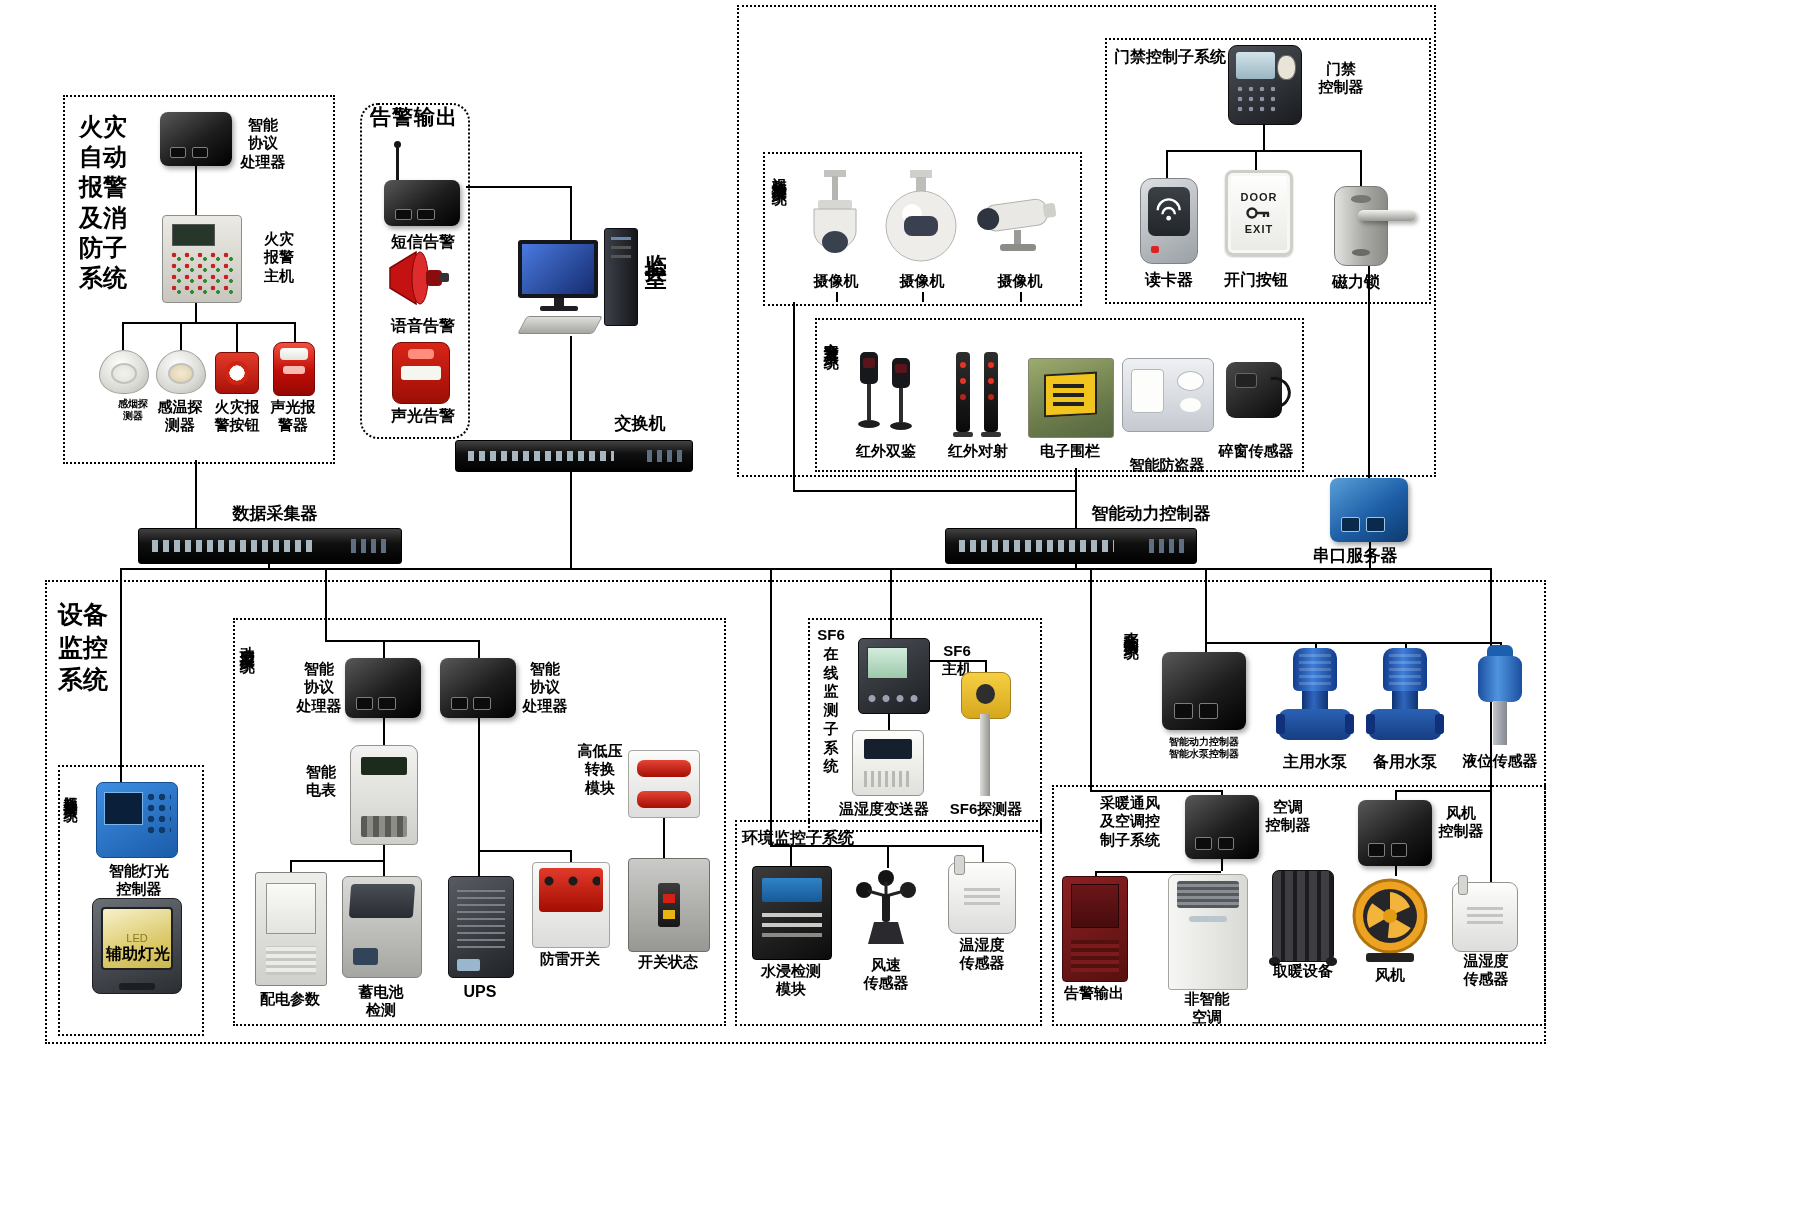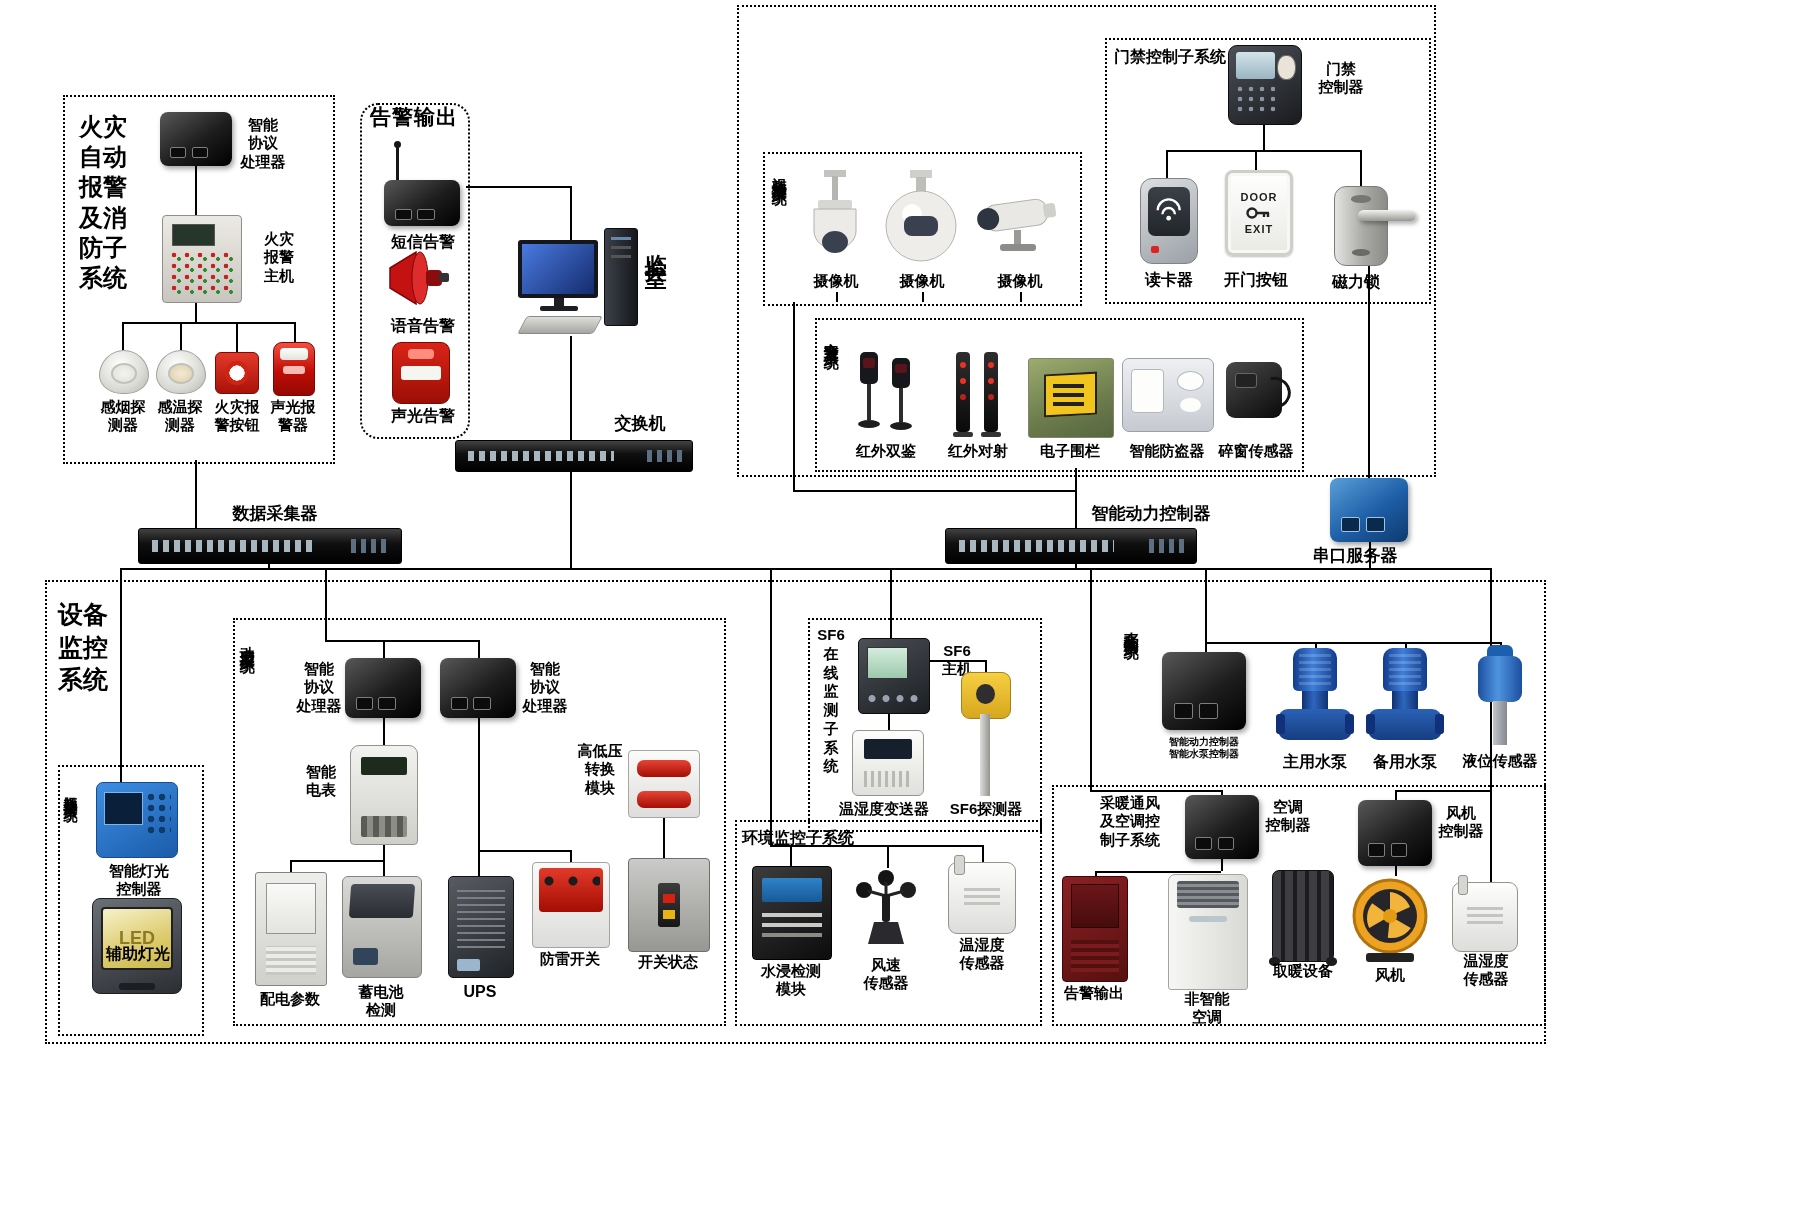--- a/index.html
+++ b/index.html
@@ -58,21 +58,21 @@
 .kit{background:linear-gradient(#eef0f3,#c6cad0);border:1px solid #9aa0a6;border-radius:7px}
 .kit::before{content:"";position:absolute;left:9%;top:14%;width:34%;height:58%;background:#fdfdfb;border:1px solid #b4b8bd;border-radius:4px}
 .kit::after{content:"";position:absolute;right:10%;top:16%;width:28%;height:26%;background:#fdfdfb;border-radius:50%;border:1px solid #b4b8bd;box-shadow:0 24px 0 -3px #fdfdfb}
 .winsensor{background:linear-gradient(145deg,#4a4a4a,#0a0a0a);border-radius:9px}
 .winsensor::before{content:"";position:absolute;left:16%;top:20%;width:36%;height:22%;background:#222;border:1px solid #666;border-radius:3px}
 .winsensor::after{content:"";position:absolute;right:-16%;top:26%;width:46%;height:44%;border:3px solid #141414;border-radius:50%;border-left-color:transparent;border-bottom-color:transparent;transform:rotate(30deg)}
 .bluectrl{background:linear-gradient(150deg,#3f8ee2,#1a5caa);border-radius:7px;border:1px solid #134d90}
 .bluectrl::before{content:"";position:absolute;left:9%;top:12%;width:46%;height:42%;background:#091f3a;border:1px solid #79b6ee}
 .bluectrl::after{content:"";position:absolute;right:7%;top:14%;width:30%;height:58%;background-image:radial-gradient(circle at 4px 4px,#0d3a68 3px,transparent 3.6px);background-size:11px 11px}
 .flood{background:linear-gradient(160deg,#6b7077,#2b2e33);border-radius:8px;border:1px solid #1c1e21}
-.floodface{position:absolute;left:9%;top:8%;right:9%;bottom:24%;background:linear-gradient(160deg,#f7f1ca,#dcca6c 60%,#c9b84e);display:flex;align-items:center;justify-content:center;font-weight:bold;color:#8a7a20;font-size:18px;border:2px solid #1e2023;border-radius:4px}
+.floodface{position:absolute;left:9%;top:8%;right:9%;bottom:24%;background:linear-gradient(160deg,#f7f1ca,#dcca6c 60%,#c9b84e);display:flex;align-items:center;justify-content:center;font-weight:normal;color:#8a7a20;font-size:11px;border:2px solid #1e2023;border-radius:4px}
 .flood::after{content:"";position:absolute;left:30%;bottom:3%;width:40%;height:8%;background:#1c1e21;border-radius:3px}
 .meter{background:linear-gradient(#f2f2f0,#cfcfca);border:1px solid #94948e;border-radius:9px 9px 4px 4px}
 .meter::before{content:"";position:absolute;left:15%;top:11%;right:15%;height:19%;background:#1d2b1d;border-radius:2px}
 .meter::after{content:"";position:absolute;left:15%;bottom:7%;right:15%;height:22%;background:repeating-linear-gradient(90deg,#5a5a56 0 6px,#8d8d88 6px 12px);border-radius:2px}
 .hvmod{background:linear-gradient(#fbfbf9,#dddddb);border:1px solid #a6a6a2;border-radius:4px}
 .hvmod::before{content:"";position:absolute;left:12%;top:14%;width:76%;height:26%;background:linear-gradient(#e54436,#a40e02);border-radius:7px}
 .hvmod::after{content:"";position:absolute;left:12%;bottom:14%;width:76%;height:26%;background:linear-gradient(#e54436,#a40e02);border-radius:7px}
 .cab{background:linear-gradient(#eeeeec,#cfcfcb);border:1px solid #84847e;border-radius:3px}
 .cab::before{content:"";position:absolute;left:14%;top:9%;right:14%;height:44%;background:linear-gradient(#fafaf8,#e3e3df);border:1px solid #94948e}
 .cab::after{content:"";position:absolute;left:14%;bottom:9%;right:14%;height:26%;background:repeating-linear-gradient(0deg,#c6c6c2 0 3px,#ebebe8 3px 7px)}
@@ -220,21 +220,21 @@
 系统</div>
   <div class="d blackdev" style="left:160px;top:112px;width:72px;height:54px"></div>
   <div class="lbl" style="left:236px;top:116px;width:54px;font-size:15px">智能
 协议
 处理器</div>
   <div class="d firepanel" style="left:162px;top:215px;width:78px;height:86px"></div>
   <div class="lbl" style="left:252px;top:230px;width:54px;font-size:15px">火灾
 报警
 主机</div>
   <div class="d dome" style="left:99px;top:350px;width:48px;height:42px"></div>
-  <div class="lbl" style="left:95px;top:398px;width:56px;font-size:15px">感烟探
+  <div class="lbl" style="left:105px;top:398px;width:56px;font-size:10px">感烟探
 测器</div>
   <div class="d dome tempcore" style="left:156px;top:350px;width:48px;height:42px"></div>
   <div class="lbl" style="left:152px;top:398px;width:56px;font-size:15px">感温探
 测器</div>
   <div class="d firebtn" style="left:215px;top:352px;width:42px;height:40px"></div>
   <div class="lbl" style="left:210px;top:398px;width:54px;font-size:15px">火灾报
 警按钮</div>
   <div class="d sounder" style="left:273px;top:342px;width:40px;height:52px"></div>
   <div class="lbl" style="left:266px;top:398px;width:54px;font-size:15px">声光报
 警器</div>
@@ -348,21 +348,21 @@
   </div>
   <div class="lbl" style="left:854px;top:442px;width:64px;font-size:15px">红外双鉴</div>
   <div class="d" style="left:950px;top:352px;width:56px;height:84px">
     <div class="irbar" style="left:6px"></div>
     <div class="irbar" style="left:34px"></div>
   </div>
   <div class="lbl" style="left:946px;top:442px;width:64px;font-size:15px">红外对射</div>
   <div class="d fence" style="left:1028px;top:358px;width:84px;height:78px"></div>
   <div class="lbl" style="left:1038px;top:442px;width:64px;font-size:15px">电子围栏</div>
   <div class="d kit" style="left:1122px;top:358px;width:90px;height:72px"></div>
-  <div class="lbl" style="left:1127px;top:442px;width:80px;font-size:15px">智能防盗器</div>
+  <div class="lbl" style="left:1127px;top:456px;width:80px;font-size:15px">智能防盗器</div>
   <div class="d winsensor" style="left:1226px;top:362px;width:56px;height:56px"></div>
   <div class="lbl" style="left:1216px;top:442px;width:80px;font-size:15px">碎窗传感器</div>
 
   <div class="lbl" style="left:220px;top:504px;width:110px;font-size:17px;white-space:nowrap">数据采集器</div>
   <div class="d rack" style="left:138px;top:528px;width:262px;height:34px"></div>
   <div class="lbl" style="left:1076px;top:504px;width:150px;font-size:17px;white-space:nowrap">智能动力控制器</div>
   <div class="d rack" style="left:945px;top:528px;width:250px;height:34px"></div>
   <div class="d bluedev" style="left:1330px;top:478px;width:78px;height:64px"></div>
   <div class="lbl" style="left:1310px;top:546px;width:90px;font-size:17px;white-space:nowrap">串口服务器</div>
 

